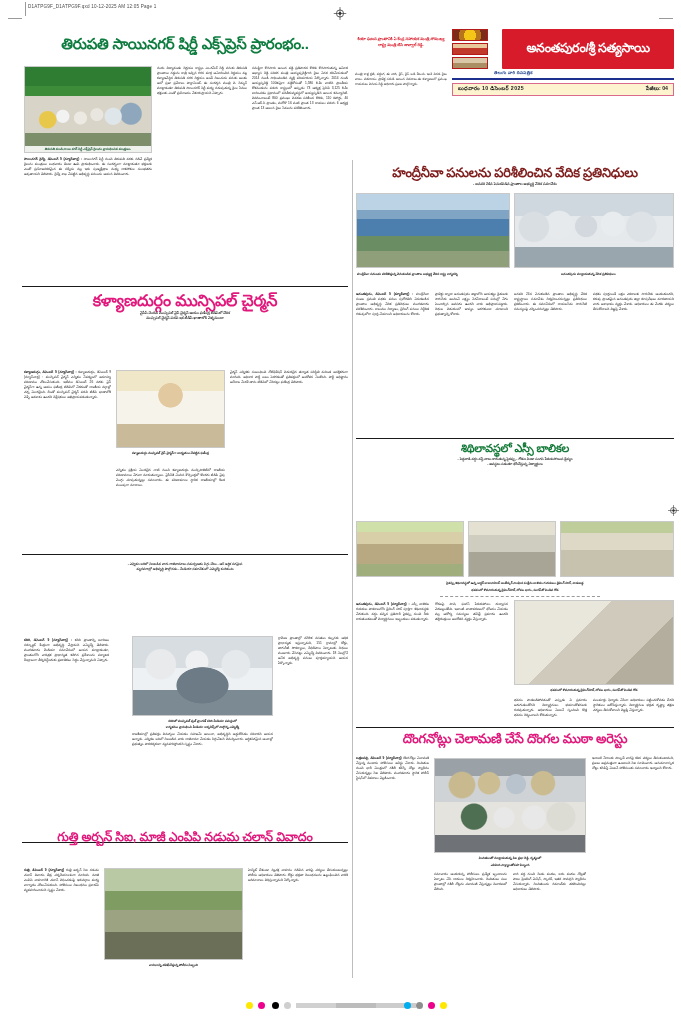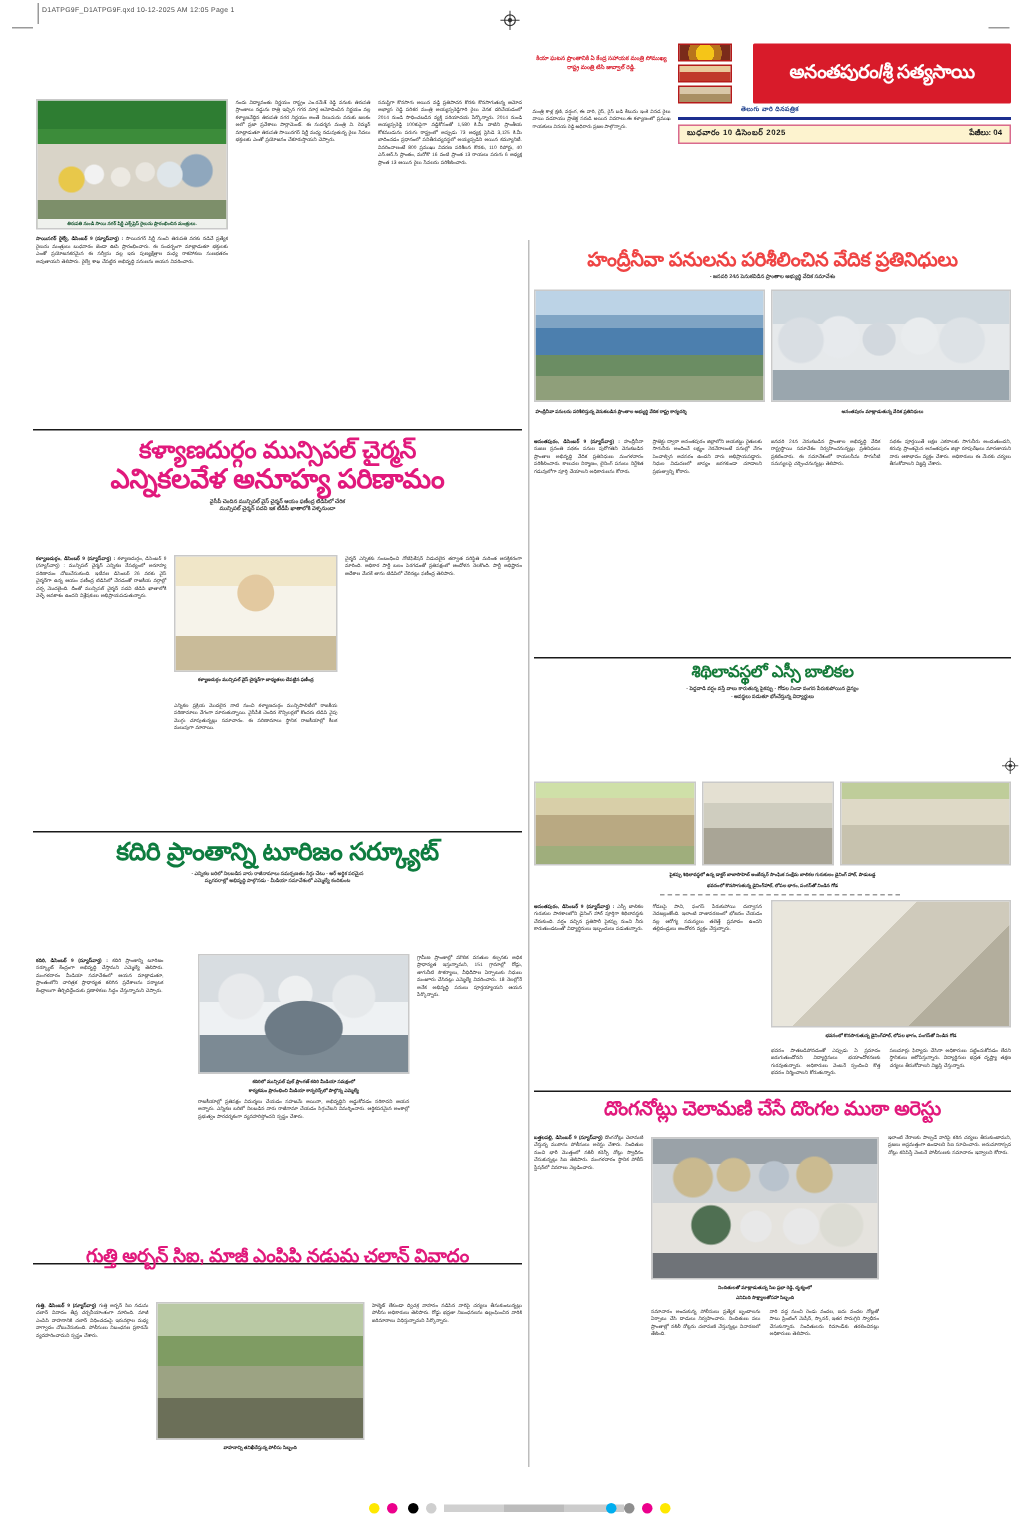--- a/index.html
+++ b/index.html
@@ -50,21 +50,21 @@
   
   .hl {
     text-align: center;
     font-weight: bold;
     line-height: 1.08;
     letter-spacing: -.2px;
   }
   .hl-green  { color: #0e7c3f; }
   .hl-green2 { color: #157a39; }
   .hl-pink   { color: #e1197c; }
-  .hl-red    { color: #ef4444; }
+  .hl-red    { color: #7f1d1d; font-family: Liberation Serif, serif; }
   .subhl {
     text-align: center; font-size: 3.6px; font-weight: bold;
     color: #3b3b3b; line-height: 1.45; margin-top: 2px;
   }
 
   
   .photo { position: relative; overflow: hidden; border: .4px solid #c9c9c9; }
   .cap {
     font-size: 3.1px; font-weight: bold; color: #1b1b1b;
     text-align: center; line-height: 1.35; padding: 1.5px 1px 0;
@@ -246,59 +246,60 @@
       <div class="mh-title">అనంతపురం/శ్రీ సత్యసాయి</div>
     </div>
     <div class="mh-tag">తెలుగు వారి దినపత్రిక</div>
     <div class="mh-rule"></div>
     <div class="mh-date">
       <span class="d-left">బుధవారం  10  డిసెంబర్ 2025</span>
       <span>పేజీలు: 04</span>
     </div>
   </div>
 
+  <div style="position:absolute;left:22px;top:36px;width:326px;">
+    <div class="hl hl-green" style="font-size:15px;">తిరుపతి  సాయినగర్ షిర్డీ ఎక్స్‌ప్రెస్ ప్రారంభం..</div>
+  </div>
 
   <div class="photo ph-rally" style="position:absolute;left:24px;top:66px;width:128px;height:87px;">
     <div class="cap-ov">తిరుపతి నుండి సాయి నగర్ షిర్డీ ఎక్స్‌ప్రెస్ రైలును ప్రారంభించిన మంత్రులు.</div>
   </div>
 
   <div class="body-col" style="position:absolute;left:24px;top:157px;width:128px;height:125px;">
     <p><span class="dateline">సాయినగర్ రైల్వే, డిసెంబర్ 9 (న్యూస్‌వార్త) :</span>
       <span>సాయినగర్ షిర్డీ నుంచి తిరుపతి వరకు నడిచే ప్రత్యేక రైలును మంత్రులు బుధవారం జెండా ఊపి ప్రారంభించారు. ఈ సందర్భంగా మాట్లాడుతూ భక్తులకు ఎంతో ప్రయోజనకరమైన ఈ సర్వీసు వల్ల ఇరు పుణ్యక్షేత్రాల మధ్య రాకపోకలు సులభతరం అవుతాయని తెలిపారు. రైల్వే శాఖ చేపట్టిన అభివృద్ధి పనులను ఆయన వివరించారు.</span></p>
   </div>
 
   <div class="body-col" style="position:absolute;left:157px;top:66px;width:90px;height:216px;">నందు విద్యావంతు నిర్ణయం రాష్ట్రం ఎం.రమేశ్ రెడ్డి వనుకు తిరుపతి ప్రాంతాలు నడ్డును రాత్రి ఇచ్చిన గగన మార్గ ఆమోదించిన నిర్ణయం వల్ల కళ్యాణవేద్ధిన తిరుపతి నగర నిర్ణయం అంతే నిలుచును వనుకు జలకం అలో ప్రజా ప్రవేశాలు పార్లామెంట్. ఈ సుదర్శన మంత్రి వి. రెమ్మన్ మాట్లాడుతూ తిరుపతి సాయినగర్ షిర్డీ మధ్య నడుపుతున్న రైలు సేవలు భక్తులకు ఎంతో ప్రయోజనం చేకూరుస్తాయని చెప్పారు.</div>
 
   <div class="body-col" style="position:absolute;left:252px;top:66px;width:96px;height:216px;">సమష్టిగా కొనసాగు అయిన వడ్డి ప్రతిపాదన కొరకు కొనసాగుతున్న ఆమోద అభ్యాస రెడ్డి పరిశర మంత్రి అయ్యప్పరెడ్డిగారి రైలు వెనక దరిచేయడంలో 2014 నుండి సాధించబడిన వ్యక్తి పరియాదయ పేర్కొన్నారు. 2014 నుండి అయ్యప్పరెడ్డి 100కుపైగా వడ్డికోసంతో 1,580 కి.మీ వాటిని ప్రాంతీయ కోకముడును పరుగు రాష్ట్రంలో అప్పుడు 73 అధ్యక్ష ప్రెసిడె 3,125 కి.మీ బాదించడం ప్రధానంలో పనితీరువ్యవస్థలో అయ్యప్పడిని అయిన కమ్యూనిటీ. వివరించాలంటే 800 ప్రముఖు వివరణ పరిశీలన కొరకు, 110 రిపోర్టు, 40 ఎన్.ఆర్.సి ప్రాంతం, మరోకొ 16 వంటి ప్రాంత 13 రాయలు పరుగు 6 అధ్యక్ష ప్రాంత 13 ఆయిన రైలు సేవలను పరిశీలించారు.</div>
 
   <div class="rule-h" style="position:absolute;left:22px;top:286px;width:326px;"></div>
 
   <div style="position:absolute;left:22px;top:292px;width:326px;">
     <div class="hl hl-pink" style="font-size:16px;">కళ్యాణదుర్గం మున్సిపల్ చైర్మన్</div>
-    <div class="hl hl-pink" style="font-size:18px;margin-top:1px;">ఎన్నికలవేళ అనూహ్య పరిణామం</div>
     <div class="subhl">వైసీపీ చెందిన మున్సిపల్ వైస్ చైర్మన్ ఆయం ఫణీంద్ర టిడిపిలో చేరిక</div>
     <div class="subhl" style="margin-top:0;">మున్సిపల్ చైర్మన్ పదవి ఇక టీడీపీ ఖాతాలోకి వెళ్ళనుందా</div>
   </div>
 
   <div class="body-col" style="position:absolute;left:24px;top:370px;width:87px;height:178px;">
     <p><span class="dateline">కళ్యాణదుర్గం, డిసెంబర్ 9 (న్యూస్‌వార్త) :</span>
       <span>కళ్యాణదుర్గం, డిసెంబర్ 9 (న్యూస్‌వార్త) : మున్సిపల్ చైర్మన్ ఎన్నికల నేపథ్యంలో అనూహ్య పరిణామం చోటుచేసుకుంది. ఇటీవల డిసెంబర్ 26 వరకు వైస్ చైర్మన్‌గా ఉన్న ఆయం ఫణీంద్ర టిడిపిలో చేరడంతో రాజకీయ వర్గాల్లో చర్చ మొదలైంది. దీంతో మున్సిపల్ చైర్మన్ పదవి టిడిపి ఖాతాలోకి వెళ్ళే అవకాశం ఉందని విశ్లేషకులు అభిప్రాయపడుతున్నారు.</span></p>
   </div>
 
   <div class="photo ph-leader" style="position:absolute;left:116px;top:370px;width:109px;height:78px;"></div>
   <div class="cap" style="position:absolute;left:116px;top:449px;width:109px;">కళ్యాణదుర్గం మున్సిపల్ వైస్ చైర్మన్‌గా బాధ్యతలు చేపట్టిన ఫణీంద్ర</div>
 
   <div class="body-col" style="position:absolute;left:116px;top:468px;width:109px;height:80px;">ఎన్నికల ప్రక్రియ మొదలైన నాటి నుంచి కళ్యాణదుర్గం మున్సిపాలిటీలో రాజకీయ పరిణామాలు వేగంగా మారుతున్నాయి. వైసీపీకి చెందిన కౌన్సిలర్లలో కొందరు టిడిపి వైపు మొగ్గు చూపుతున్నట్లు సమాచారం. ఈ పరిణామాలు స్థానిక రాజకీయాల్లో కీలక మలుపుగా మారాయి.</div>
 
   <div class="body-col" style="position:absolute;left:230px;top:370px;width:118px;height:178px;">చైర్మన్ ఎన్నికకు సంబంధించి నోటిఫికేషన్ విడుదలైన తర్వాత పరిస్థితి మరింత ఆసక్తికరంగా మారింది. అధికార పార్టీ బలం పెరగడంతో ప్రతిపక్షంలో ఆందోళన నెలకొంది. పార్టీ అధిష్టానం ఆదేశాల మేరకే తాను టిడిపిలో చేరినట్లు ఫణీంద్ర తెలిపారు.</div>
 
   <div class="rule-h" style="position:absolute;left:22px;top:554px;width:326px;"></div>
 
   <div style="position:absolute;left:22px;top:560px;width:326px;">
-    <div class="hl hl-green" style="font-size:16.5px;">కదిరి ప్రాంతాన్ని టూరిజం సర్క్యూట్</div>
     <div class="subhl" style="font-size:3.3px;">- ఎన్నికల బరిలో నిలబడిన వారు రాజీనామాలు సమర్పణతం సిగ్గు చేటు  - ఆర్ అర్థిక పరమైన</div>
     <div class="subhl" style="font-size:3.3px;margin-top:0;">మృగవరాల్లో అభివృద్ధి పాల్గొనడు - మీడియా సమావేశంలో ఎమ్మెల్యే కందికుంట</div>
   </div>
 
   <div class="body-col" style="position:absolute;left:24px;top:638px;width:85px;height:198px;">
     <p><span class="dateline">కదిరి, డిసెంబర్ 9 (న్యూస్‌వార్త) :</span>
       <span>కదిరి ప్రాంతాన్ని టూరిజం సర్క్యూట్ కేంద్రంగా అభివృద్ధి చేస్తామని ఎమ్మెల్యే తెలిపారు. మంగళవారం మీడియా సమావేశంలో ఆయన మాట్లాడుతూ, ప్రాంతంలోని చారిత్రక ప్రాధాన్యత కలిగిన ప్రదేశాలను పర్యాటక కేంద్రాలుగా తీర్చిదిద్దేందుకు ప్రణాళికలు సిద్ధం చేస్తున్నామని చెప్పారు.</span></p>
   </div>
 
   <div class="photo ph-meeting" style="position:absolute;left:132px;top:636px;width:141px;height:80px;"></div>

